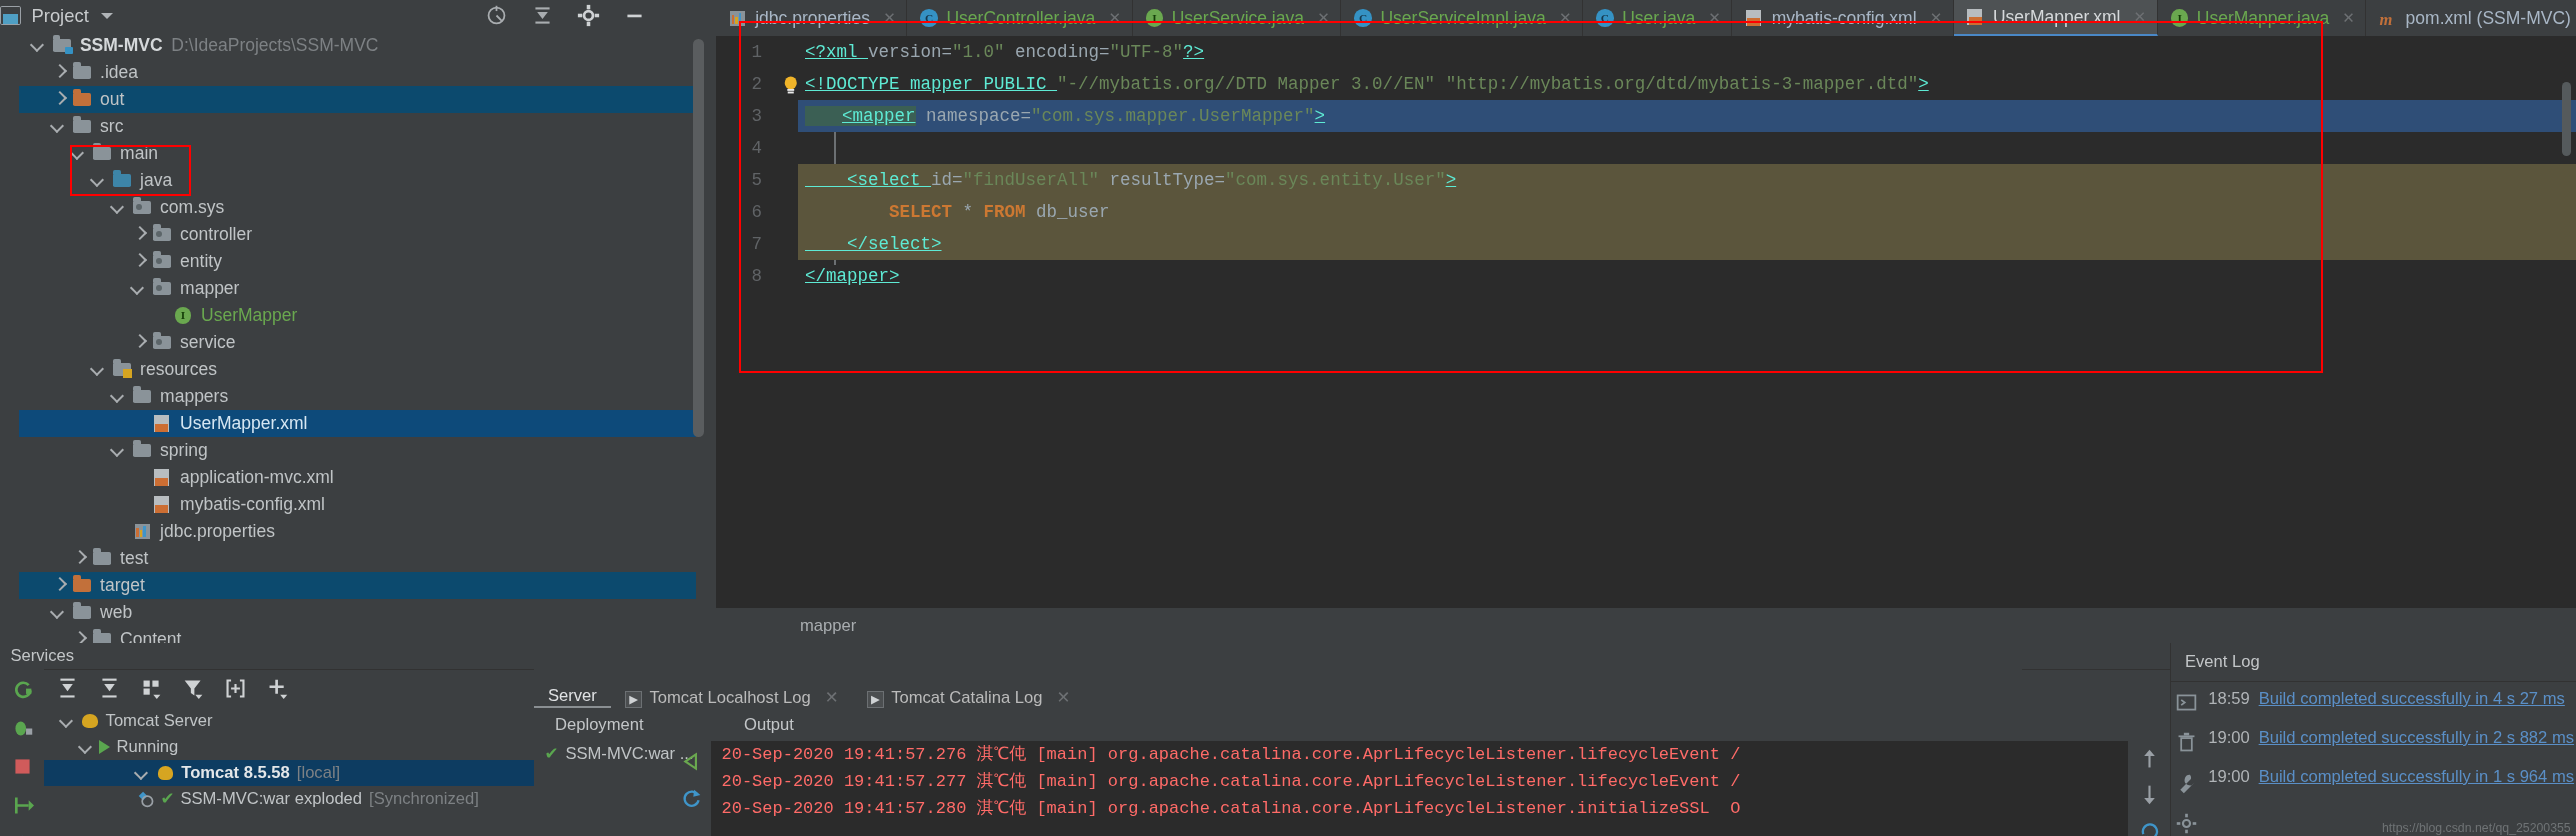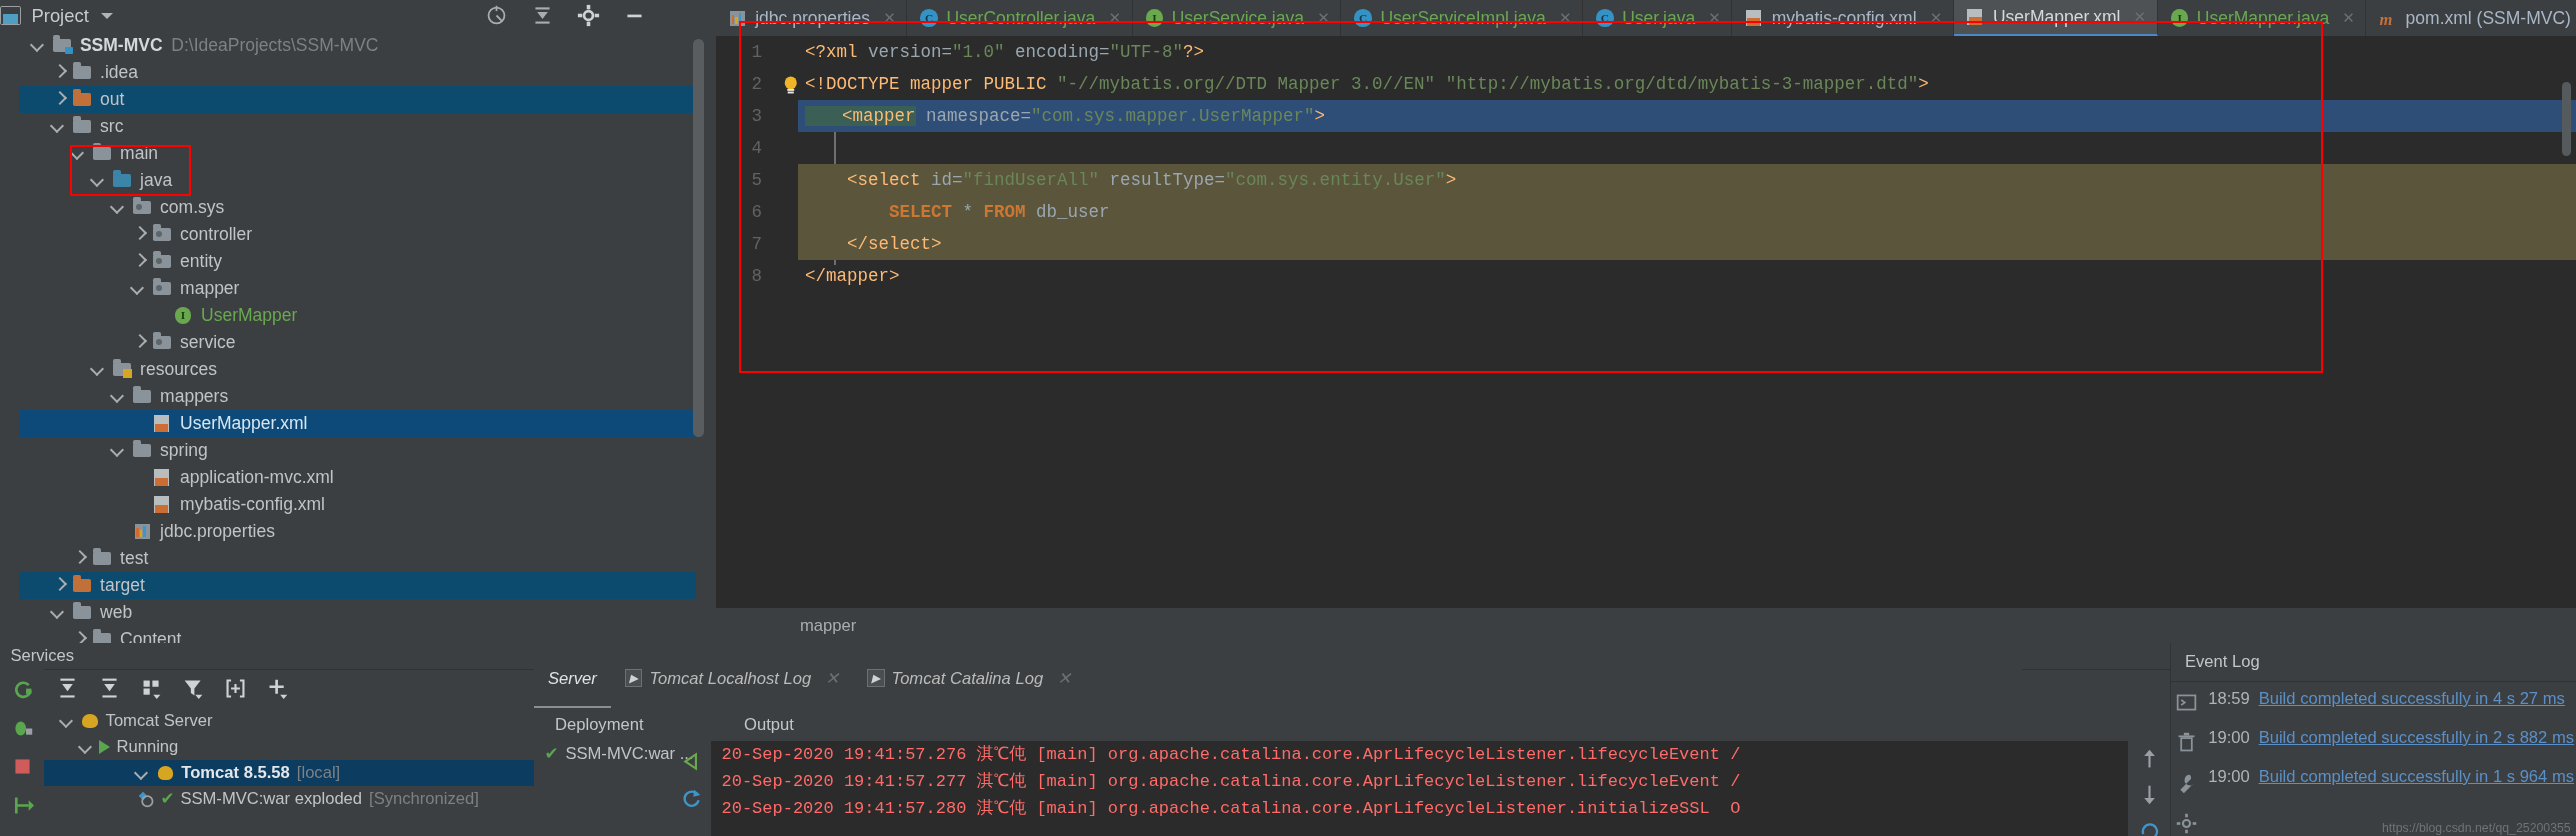--- a/index.html
+++ b/index.html
@@ -69,21 +69,21 @@
   .cI{position:absolute;left:0.9px;top:0.9px;width:17.5px;height:17.5px;border-radius:50%;background:#6aa84f;color:#143d08;font:700 11.4px "Liberation Serif",serif;display:flex;align-items:center;justify-content:center;}
   .cM{position:absolute;left:0.9px;top:1.8px;color:#c2703a;font:italic 700 16.6px "Liberation Serif",serif;}
 
   .gutterwrap{position:absolute;left:0;top:36px;width:1860px;bottom:35px;background:#2b2b2b;}
   .lineno{position:absolute;left:0;top:0;width:53px;height:100%;text-align:right;padding-right:7px;color:#606366;font:17.5px/32px "Liberation Mono",monospace;background:#2b2b2b;}
   .foldcol{position:absolute;left:53px;top:0;width:30px;height:100%;}
   .code{position:absolute;left:82px;top:0;right:0;height:100%;font:17.5px/32px "Liberation Mono",monospace;white-space:pre;color:#a9b7c6;}
   .cl{position:relative;height:32px;padding-left:7px;}
   .cl.hl{background:#2f4e77;}
   .cl.amber{background:#5b553c;}
-  .tag{color:#fdba74;}
+  .tag{color:#5eead4;text-decoration:underline;}
   .attr{color:#9aa7b0;}
   .str{color:#6a8759;}
   .kw{color:#cc7832;font-weight:700;}
   .sel{background:#3b5f54;padding-left:37px;}
 
   .bulb{position:absolute;left:-15.7px;top:6.1px;width:17.5px;height:19px;}
   .foldminus{position:absolute;left:58px;width:15.8px;height:15.8px;border:1.8px solid #888c8f;background:#2b2b2b;}
   .foldminus:after{content:"";position:absolute;left:2.6px;top:5.3px;width:7px;height:1.8px;background:#a9adb0;}
   .foldline{position:absolute;left:65px;width:1.8px;background:#6c7073;}
 
@@ -98,21 +98,21 @@
   .svc-icons{position:absolute;left:0;top:669px;width:44px;height:167px;background:#3c3f41;display:flex;flex-direction:column;align-items:center;padding-top:8.8px;gap:15.8px;}
   .svc-toolbar{position:absolute;left:44px;top:669px;width:490px;height:39px;display:flex;align-items:center;gap:19px;padding-left:12.3px;}
   .svc-tree{position:absolute;left:44px;top:708px;width:490px;height:129px;font-size:16.6px;}
   .svc-row{height:26px;display:flex;align-items:center;white-space:nowrap;color:#c0c4c6;}
   .svc-row.sel{background:#0d3c61;}
   .tomcat-ico{width:21px;height:21px;position:relative;flex:0 0 21px;margin-right:5.3px;}
   .tomcat-ico b{position:absolute;left:2.6px;top:3.5px;width:15.8px;height:14px;background:#d6a521;border-radius:50% 50% 40% 40%;}
   .playtri{width:0;height:0;border-left:11.4px solid #5aa64f;border-top:7px solid transparent;border-bottom:7px solid transparent;margin-right:7px;}
 
   .logtabs{position:absolute;left:534px;top:669px;width:1488px;height:39px;background:#3c3f41;display:flex;align-items:center;gap:0;}
-  .logtab{height:39px;display:flex;align-items:flex-start;padding:0 14px;font-size:16.6px;color:#bbbbbb;gap:7px;font-style:italic;}
+  .logtab{height:39px;display:flex;align-items:flex-end;padding:0 14px;font-size:16.6px;color:#bbbbbb;gap:7px;}
   .logtab.active{border-bottom:2.6px solid #8a8f92;color:#e0e2e4;}
   .run-ico{width:17.5px;height:17.5px;background:#4b4e50;border:0.9px solid #6c7073;display:flex;align-items:center;justify-content:center;color:#cfd2d4;font-size:11.4px;}
 
   .subhdr{position:absolute;left:534px;top:708px;width:1488px;height:33px;background:#3c3f41;}
   .subhdr .lbl1{position:absolute;left:21px;top:7px;font-size:16.6px;color:#c3c6c8;}
   .subhdr .lbl2{position:absolute;left:210px;top:7px;font-size:16.6px;color:#c3c6c8;}
 
   .deploycol{position:absolute;left:534px;top:741px;width:175px;height:95px;background:#3c3f41;font-size:16.6px;}
   .deployrow{display:flex;align-items:center;height:26px;padding-left:10.5px;gap:7px;color:#c0c4c6;white-space:nowrap;}
   .check{color:#5aa64f;font-size:16.6px;}

